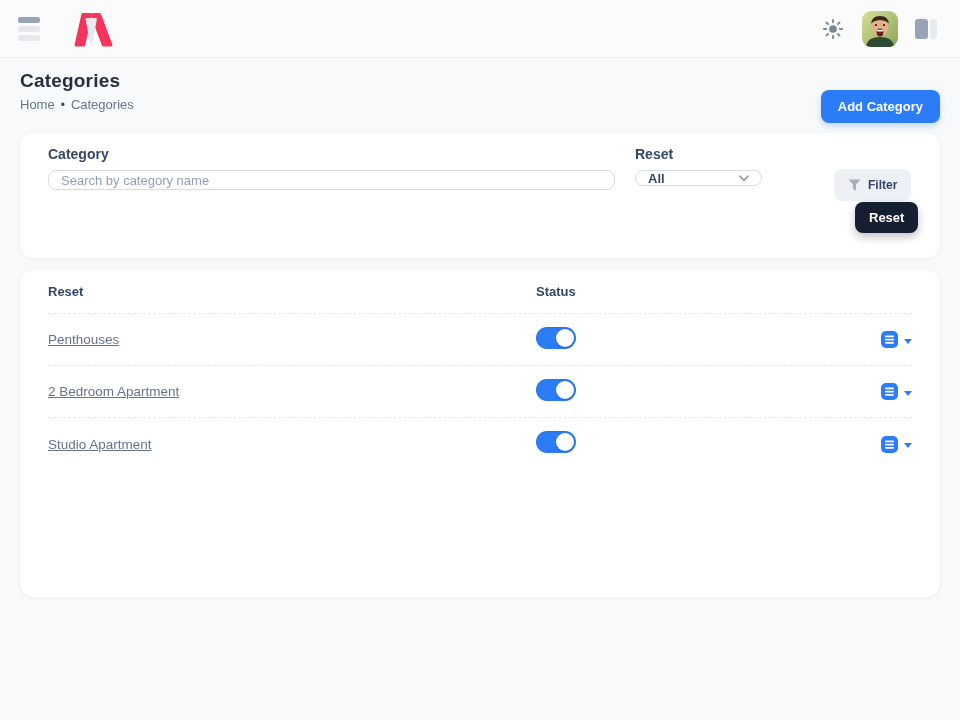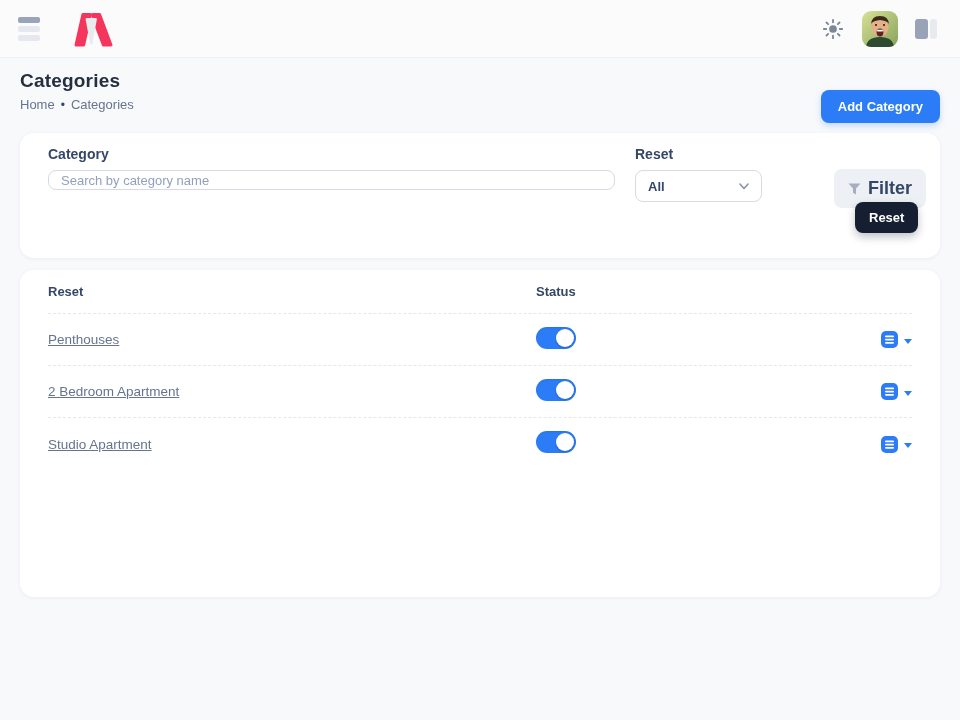--- a/index.html
+++ b/index.html
@@ -52,29 +52,29 @@
   .field-label { font-size:14px; font-weight:700; color:#344767; display:block; margin-bottom:8px; }
   .field-cat { flex:1; margin-right:20px; }
   .text-input {
     width:100%; height:20px; border:1px solid #d6dbe3; border-radius:8px;
     padding:0 12px; font-size:13px; color:#344767; background:#fff;
     font-family:"Liberation Sans", sans-serif; outline:none;
   }
   .text-input::placeholder { color:#93a0bc; }
   .field-active { width:127px; }
   .select-box {
-    height:32px; border:1px solid #d6dbe3; border-radius:8px; background:#fff;
+    height:16px; border:1px solid #d6dbe3; border-radius:8px; background:#fff;
     display:flex; align-items:center; justify-content:space-between;
     padding:0 10px 0 12px; font-size:13px; font-weight:600; color:#344767; cursor:pointer;
   }
   .filter-actions { position:relative; margin-left:72px; margin-top:23px; width:78px; }
   .btn-filter {
     background:#edf0f4; border:none; border-radius:8px; cursor:pointer;
     display:flex; align-items:center; gap:7px;
-    font-size:18px; font-weight:600; color:#344767;
+    font-size:12px; font-weight:600; color:#344767;
     padding:9px 14px; font-family:"Liberation Sans", sans-serif;
   }
   .btn-reset {
     position:absolute; top:33px; left:21px;
     background:#161f32; color:#fff; border:none; border-radius:8px; cursor:pointer;
     font-size:13px; font-weight:600; padding:8px 14px;
     font-family:"Liberation Sans", sans-serif;
     box-shadow:0 4px 8px rgba(10,15,30,.25);
     z-index:2;
   }

